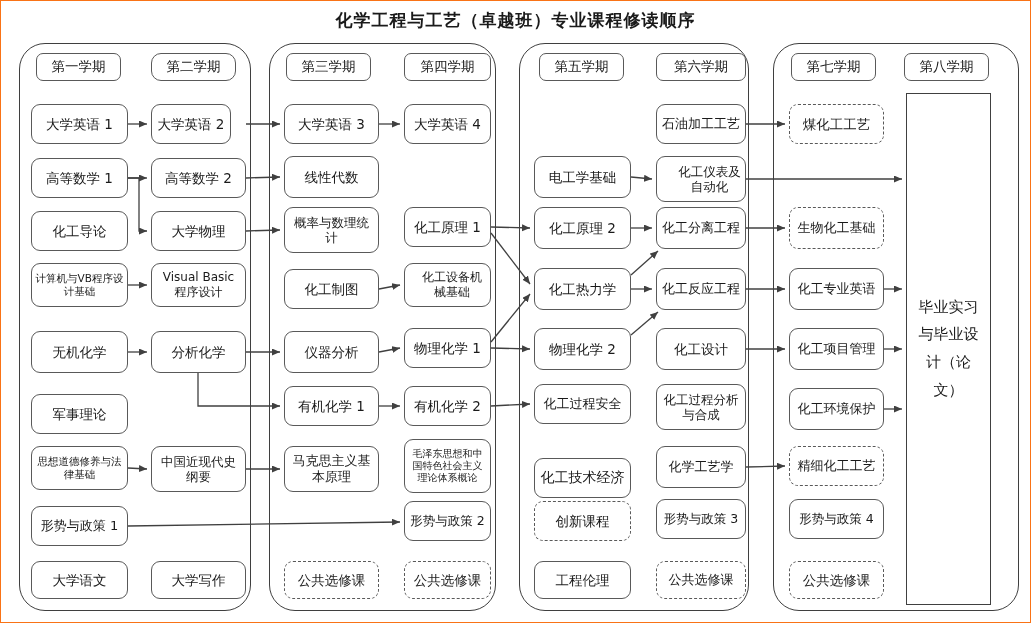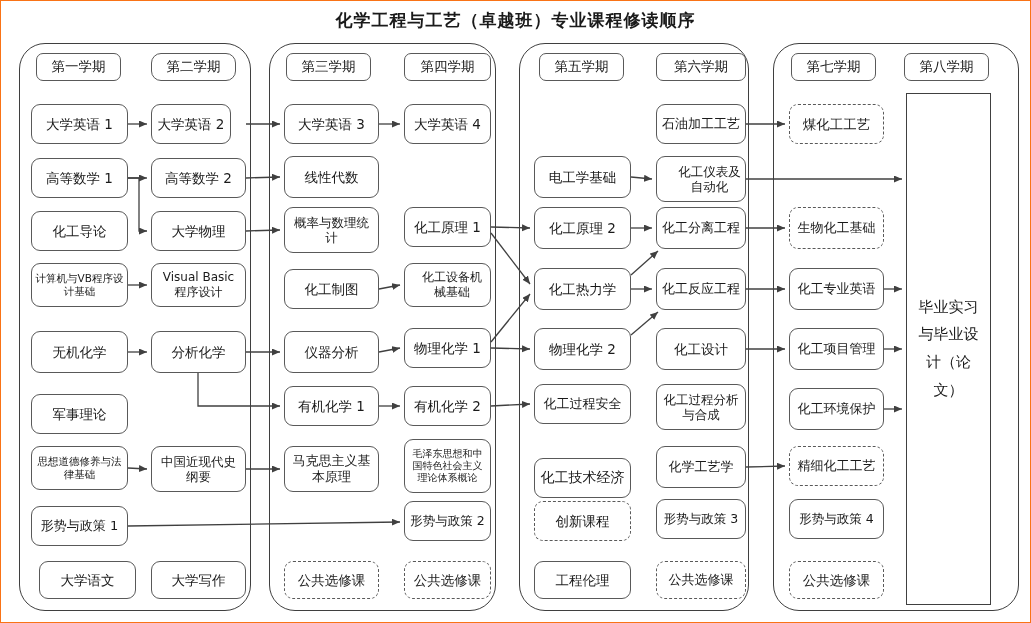--- a/index.html
+++ b/index.html
@@ -34,21 +34,21 @@
     <div class="hdr" style="left: 790px; top: 52px; width: 85px; height: 28px;">第七学期</div>
     <div class="hdr" style="left: 903px; top: 52px; width: 85px; height: 28px;">第八学期</div>
     <div class="box" style="left: 30px; top: 103px; width: 97px; height: 40px;">大学英语 1</div>
     <div class="box" style="left: 30px; top: 157px; width: 97px; height: 40px;">高等数学 1</div>
     <div class="box" style="left: 30px; top: 210px; width: 97px; height: 40px;">化工导论</div>
     <div class="box" style="left: 30px; top: 262px; width: 97px; height: 44px; font-size: 10.5px;">计算机与VB程序设计基础</div>
     <div class="box" style="left: 30px; top: 330px; width: 97px; height: 42px;">无机化学</div>
     <div class="box" style="left: 30px; top: 393px; width: 97px; height: 40px;">军事理论</div>
     <div class="box" style="left: 30px; top: 445px; width: 97px; height: 44px; font-size: 10.5px;">思想道德修养与法律基础</div>
     <div class="box" style="left: 30px; top: 505px; width: 97px; height: 40px; font-size: 13px;">形势与政策 1</div>
-    <div class="box" style="left: 30px; top: 560px; width: 97px; height: 38px; margin-left: 8px;">大学语文</div>
+    <div class="box" style="left: 30px; top: 560px; width: 97px; height: 38px;">大学语文</div>
     <div class="box" style="left: 150px; top: 103px; width: 80px; height: 40px;">大学英语 2</div>
     <div class="box" style="left: 150px; top: 157px; width: 95px; height: 40px;">高等数学 2</div>
     <div class="box" style="left: 150px; top: 210px; width: 95px; height: 40px;">大学物理</div>
     <div class="box" style="left: 150px; top: 262px; width: 95px; height: 44px; font-size: 12px;">Visual Basic 程序设计</div>
     <div class="box" style="left: 150px; top: 330px; width: 95px; height: 42px;">分析化学</div>
     <div class="box" style="left: 150px; top: 445px; width: 95px; height: 46px; font-size: 12.5px;">中国近现代史纲要</div>
     <div class="box" style="left: 150px; top: 560px; width: 95px; height: 38px;">大学写作</div>
     <div class="box" style="left: 283px; top: 103px; width: 95px; height: 40px;">大学英语 3</div>
     <div class="box" style="left: 283px; top: 155px; width: 95px; height: 42px;">线性代数</div>
     <div class="box" style="left: 283px; top: 206px; width: 95px; height: 46px; font-size: 12.5px;">概率与数理统计</div>

